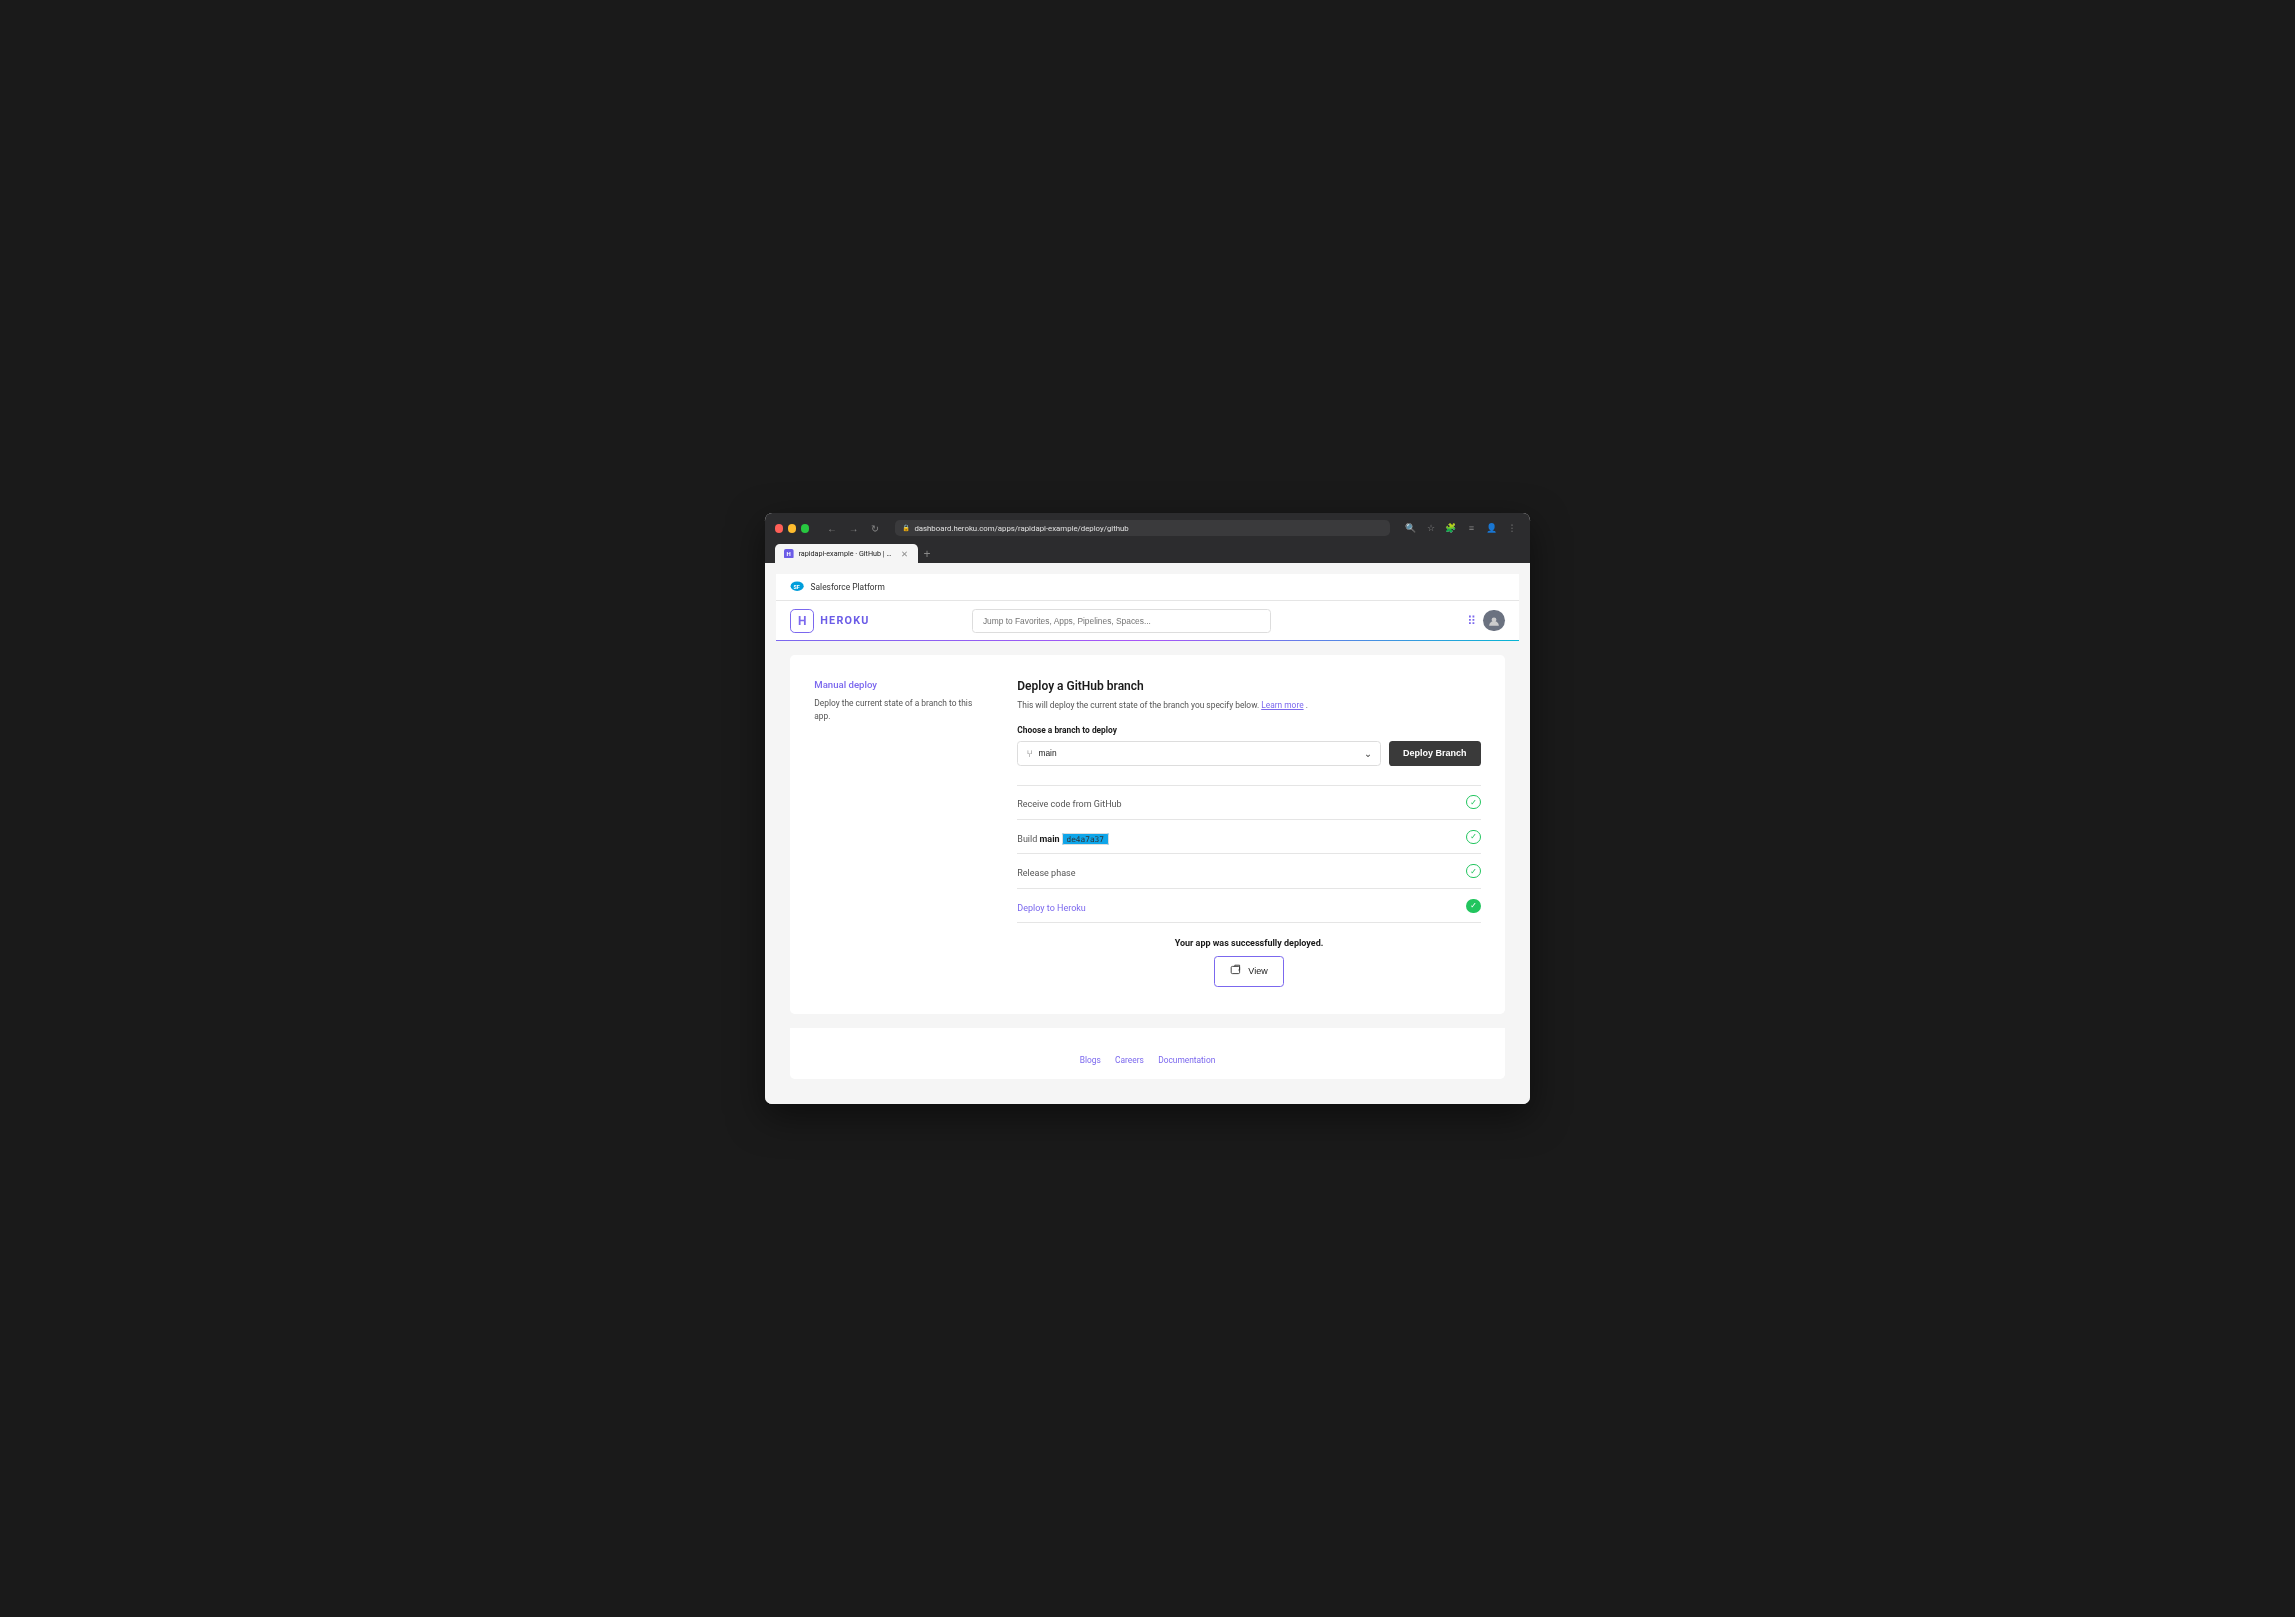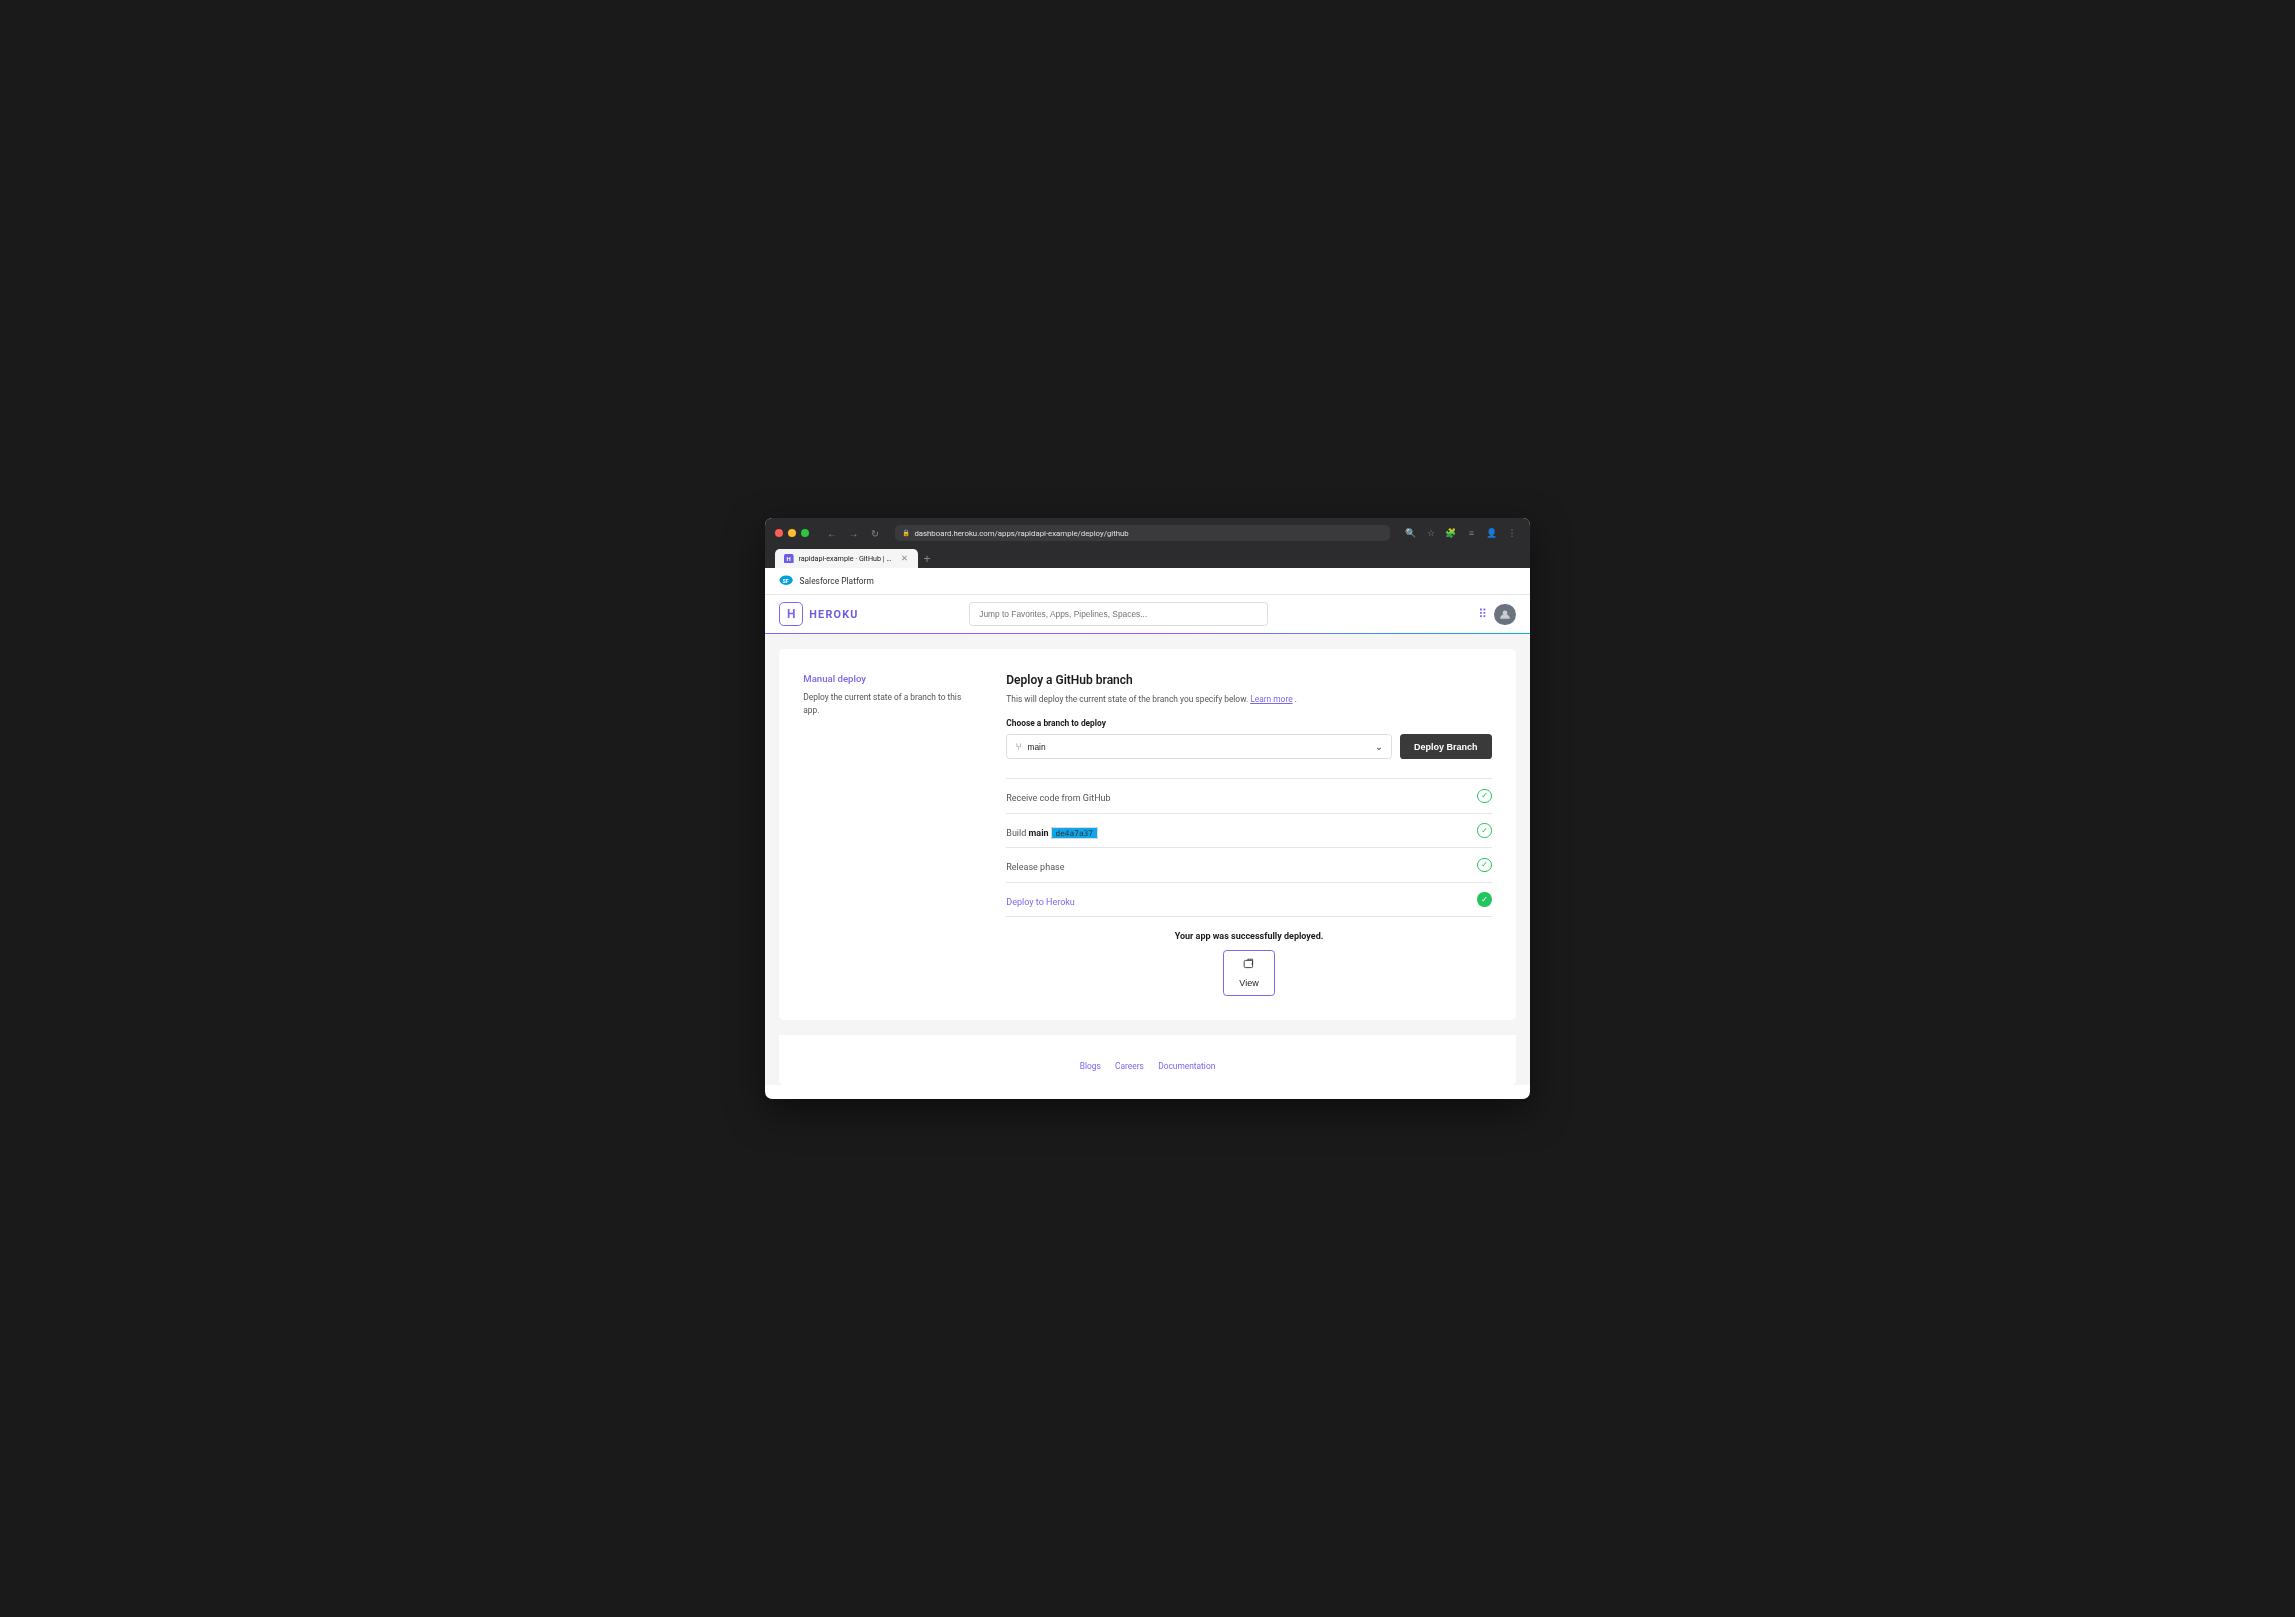--- a/index.html
+++ b/index.html
@@ -159,21 +159,21 @@
       color: #888;
       font-size: 12px;
       cursor: pointer;
       padding: 0 4.8px;
       margin-bottom: 2.4px;
     }
 
     
     .page-content {
       background: #f5f5f5;
-      padding: 0;
+      padding: 11px;
     }
 
     
     .salesforce-bar {
       background: white;
       border-bottom: 0.6px solid #e5e5e5;
       padding: 4.8px 14.3px;
       display: flex;
       align-items: center;
       gap: 6px;
@@ -458,21 +458,20 @@
       display: flex;
       align-items: center;
       gap: 6px;
       background: white;
       border: none;
       border-radius: 2.4px;
       padding: 6px 14.3px;
       font-size: 9px;
       color: #1a1a1a;
       cursor: pointer;
-      flex-direction: column;
     }
 
     .view-icon {
       font-size: 10.8px;
     }
 
     
     .footer {
       text-align: center;
       padding: 14.3px;

